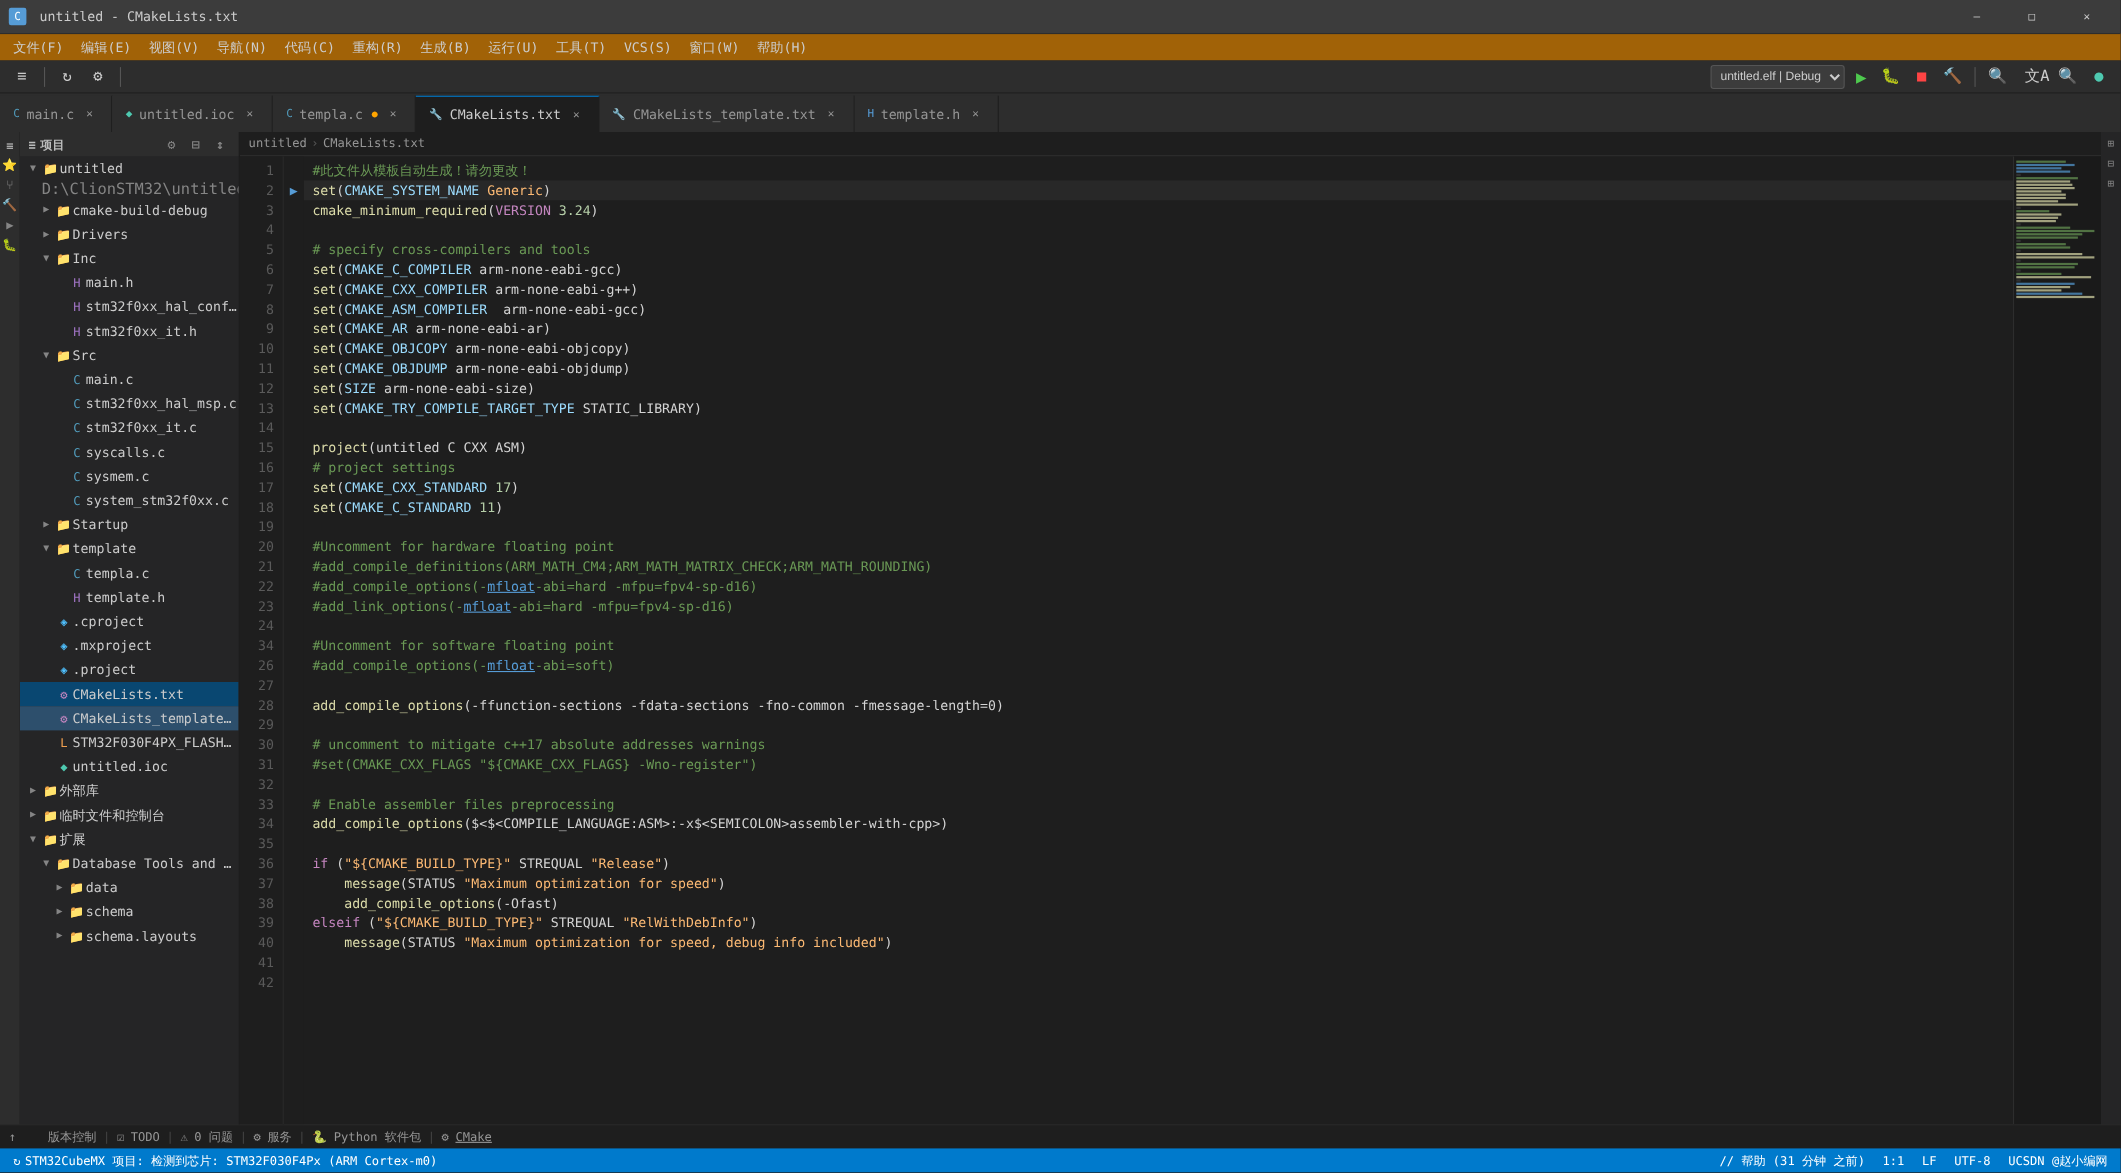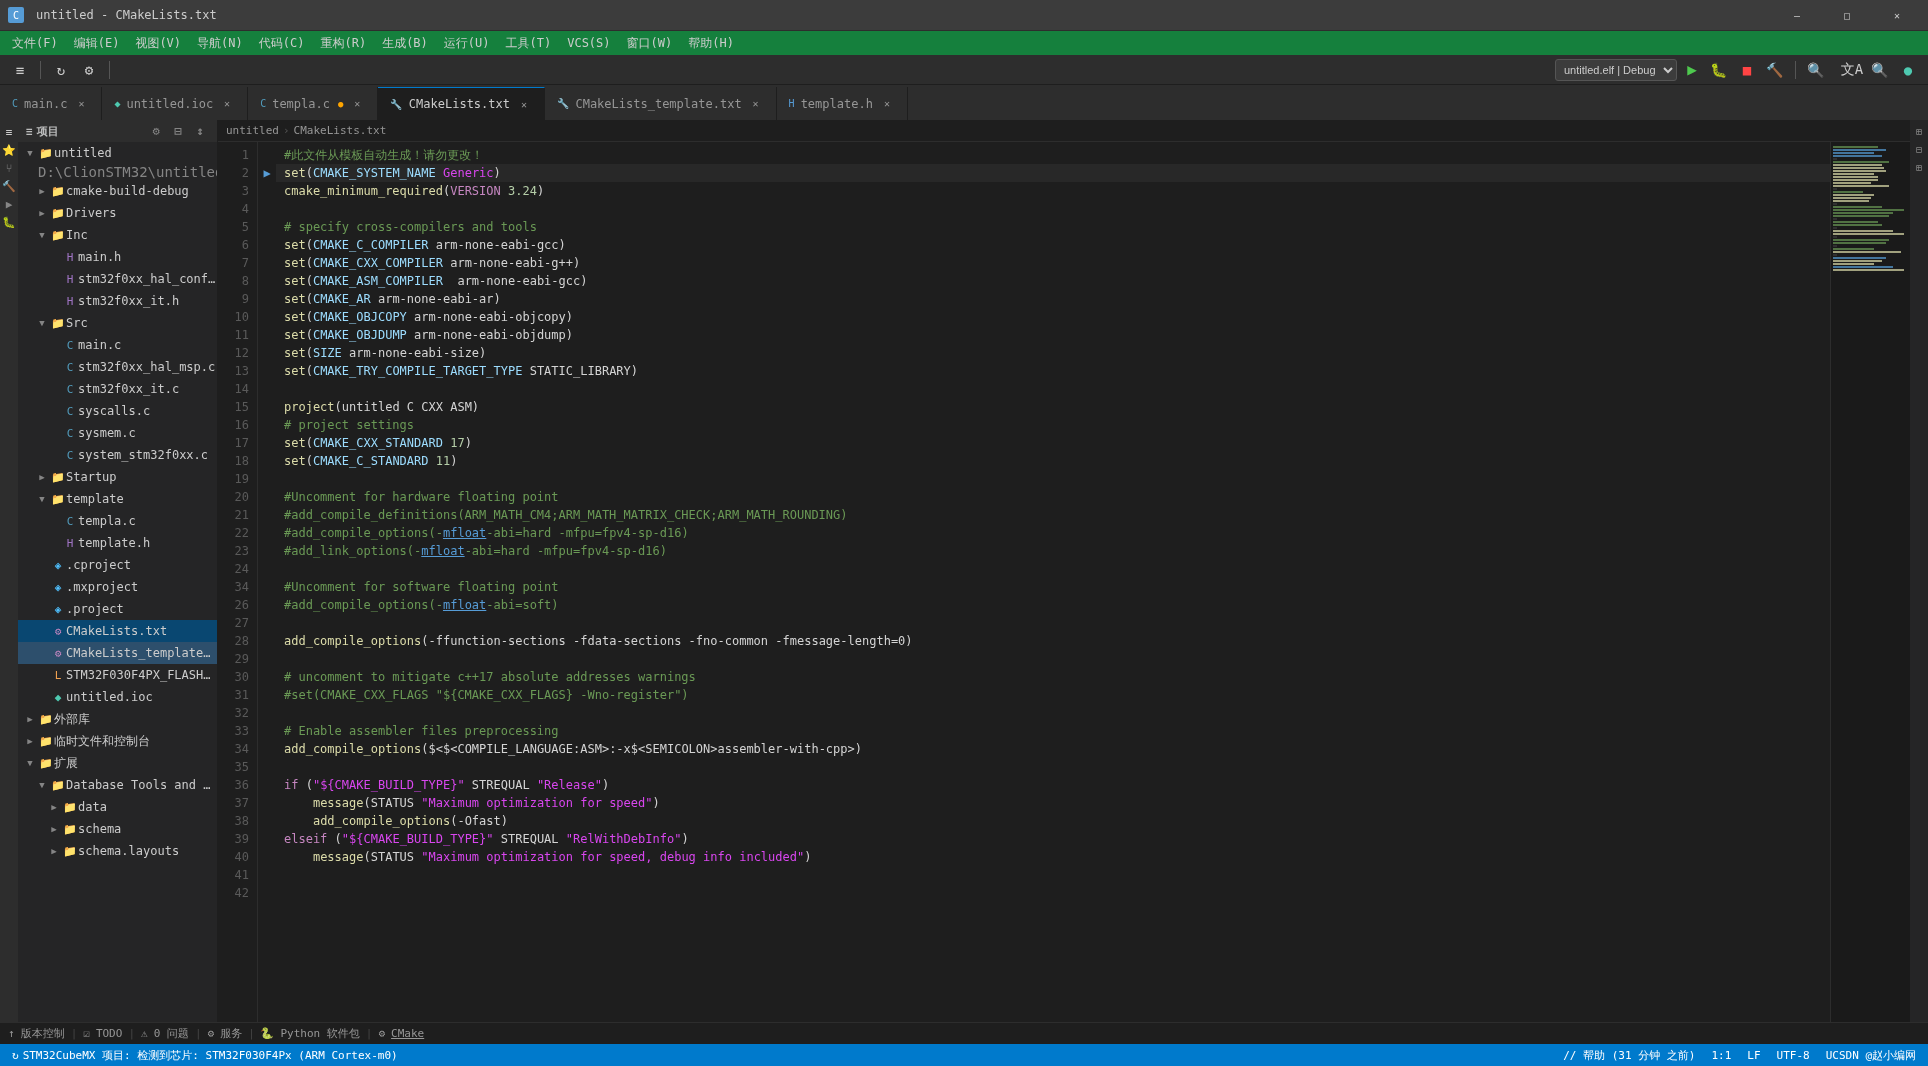--- a/index.html
+++ b/index.html
@@ -50,21 +50,21 @@
       align-items: center;
       justify-content: center;
       cursor: pointer;
       font-size: 10px;
       color: #cccccc;
     }
 
     
     .menu-bar {
       height: 25px;
-      background: #15803d;
+      background: #a16207;
       display: flex;
       align-items: center;
       padding: 0 4px;
       border-top: 1px solid #2d2d2d;
     }
     .menu-item {
       padding: 2px 8px;
       color: #cccccc;
       font-size: 12px;
       cursor: pointer;
@@ -316,21 +316,21 @@
       white-space: pre;
       min-height: 18px;
     }
     .code-line.active-line { background: #282828; }
     .fn { color: #dcdcaa; }
     .num { color: #b5cea8; }
     .comment { color: #6a9955; }
     .punct { color: #d4d4d4; }
     .cmake-fn { color: #dcdcaa; }
     .cmake-var { color: #9cdcfe; }
-    .cmake-str { color: #d946ef; }
+    .cmake-str { color: #fdba74; }
     .cmake-comment { color: #6a9955; }
     .cmake-kw { color: #c586c0; }
     .underline { text-decoration: underline; color: #569cd6; }
 
     
     .right-panel {
       width: 80px;
       background: #1a1a1a;
       border-left: 1px solid #2d2d2d;
       position: relative;
@@ -897,21 +897,21 @@
   <div style="width:18px;background:#252526;display:flex;flex-direction:column;align-items:center;padding-top:4px;gap:4px;">
     <div style="width:14px;height:14px;color:#858585;font-size:10px;cursor:pointer;display:flex;align-items:center;justify-content:center;">⊞</div>
     <div style="width:14px;height:14px;color:#858585;font-size:10px;cursor:pointer;display:flex;align-items:center;justify-content:center;">⊟</div>
     <div style="width:14px;height:14px;color:#858585;font-size:10px;cursor:pointer;display:flex;align-items:center;justify-content:center;">⊞</div>
   </div>
 </div>
 
 <div class="bottom-status">
   <div style="display:flex;align-items:center;gap:6px;">
     <span style="cursor:pointer;">↑</span>
-    <span style="cursor:pointer;">版本控制</span>
+    <span style="cursor:pointer;margin-left:23px;">版本控制</span>
     <span style="color:#444;">|</span>
     <span style="cursor:pointer;">☑</span>
     <span style="cursor:pointer;">TODO</span>
     <span style="color:#444;">|</span>
     <span style="cursor:pointer;">⚠</span>
     <span style="cursor:pointer;">0 问题</span>
     <span style="color:#444;">|</span>
     <span style="cursor:pointer;">⚙</span>
     <span style="cursor:pointer;">服务</span>
     <span style="color:#444;">|</span>

